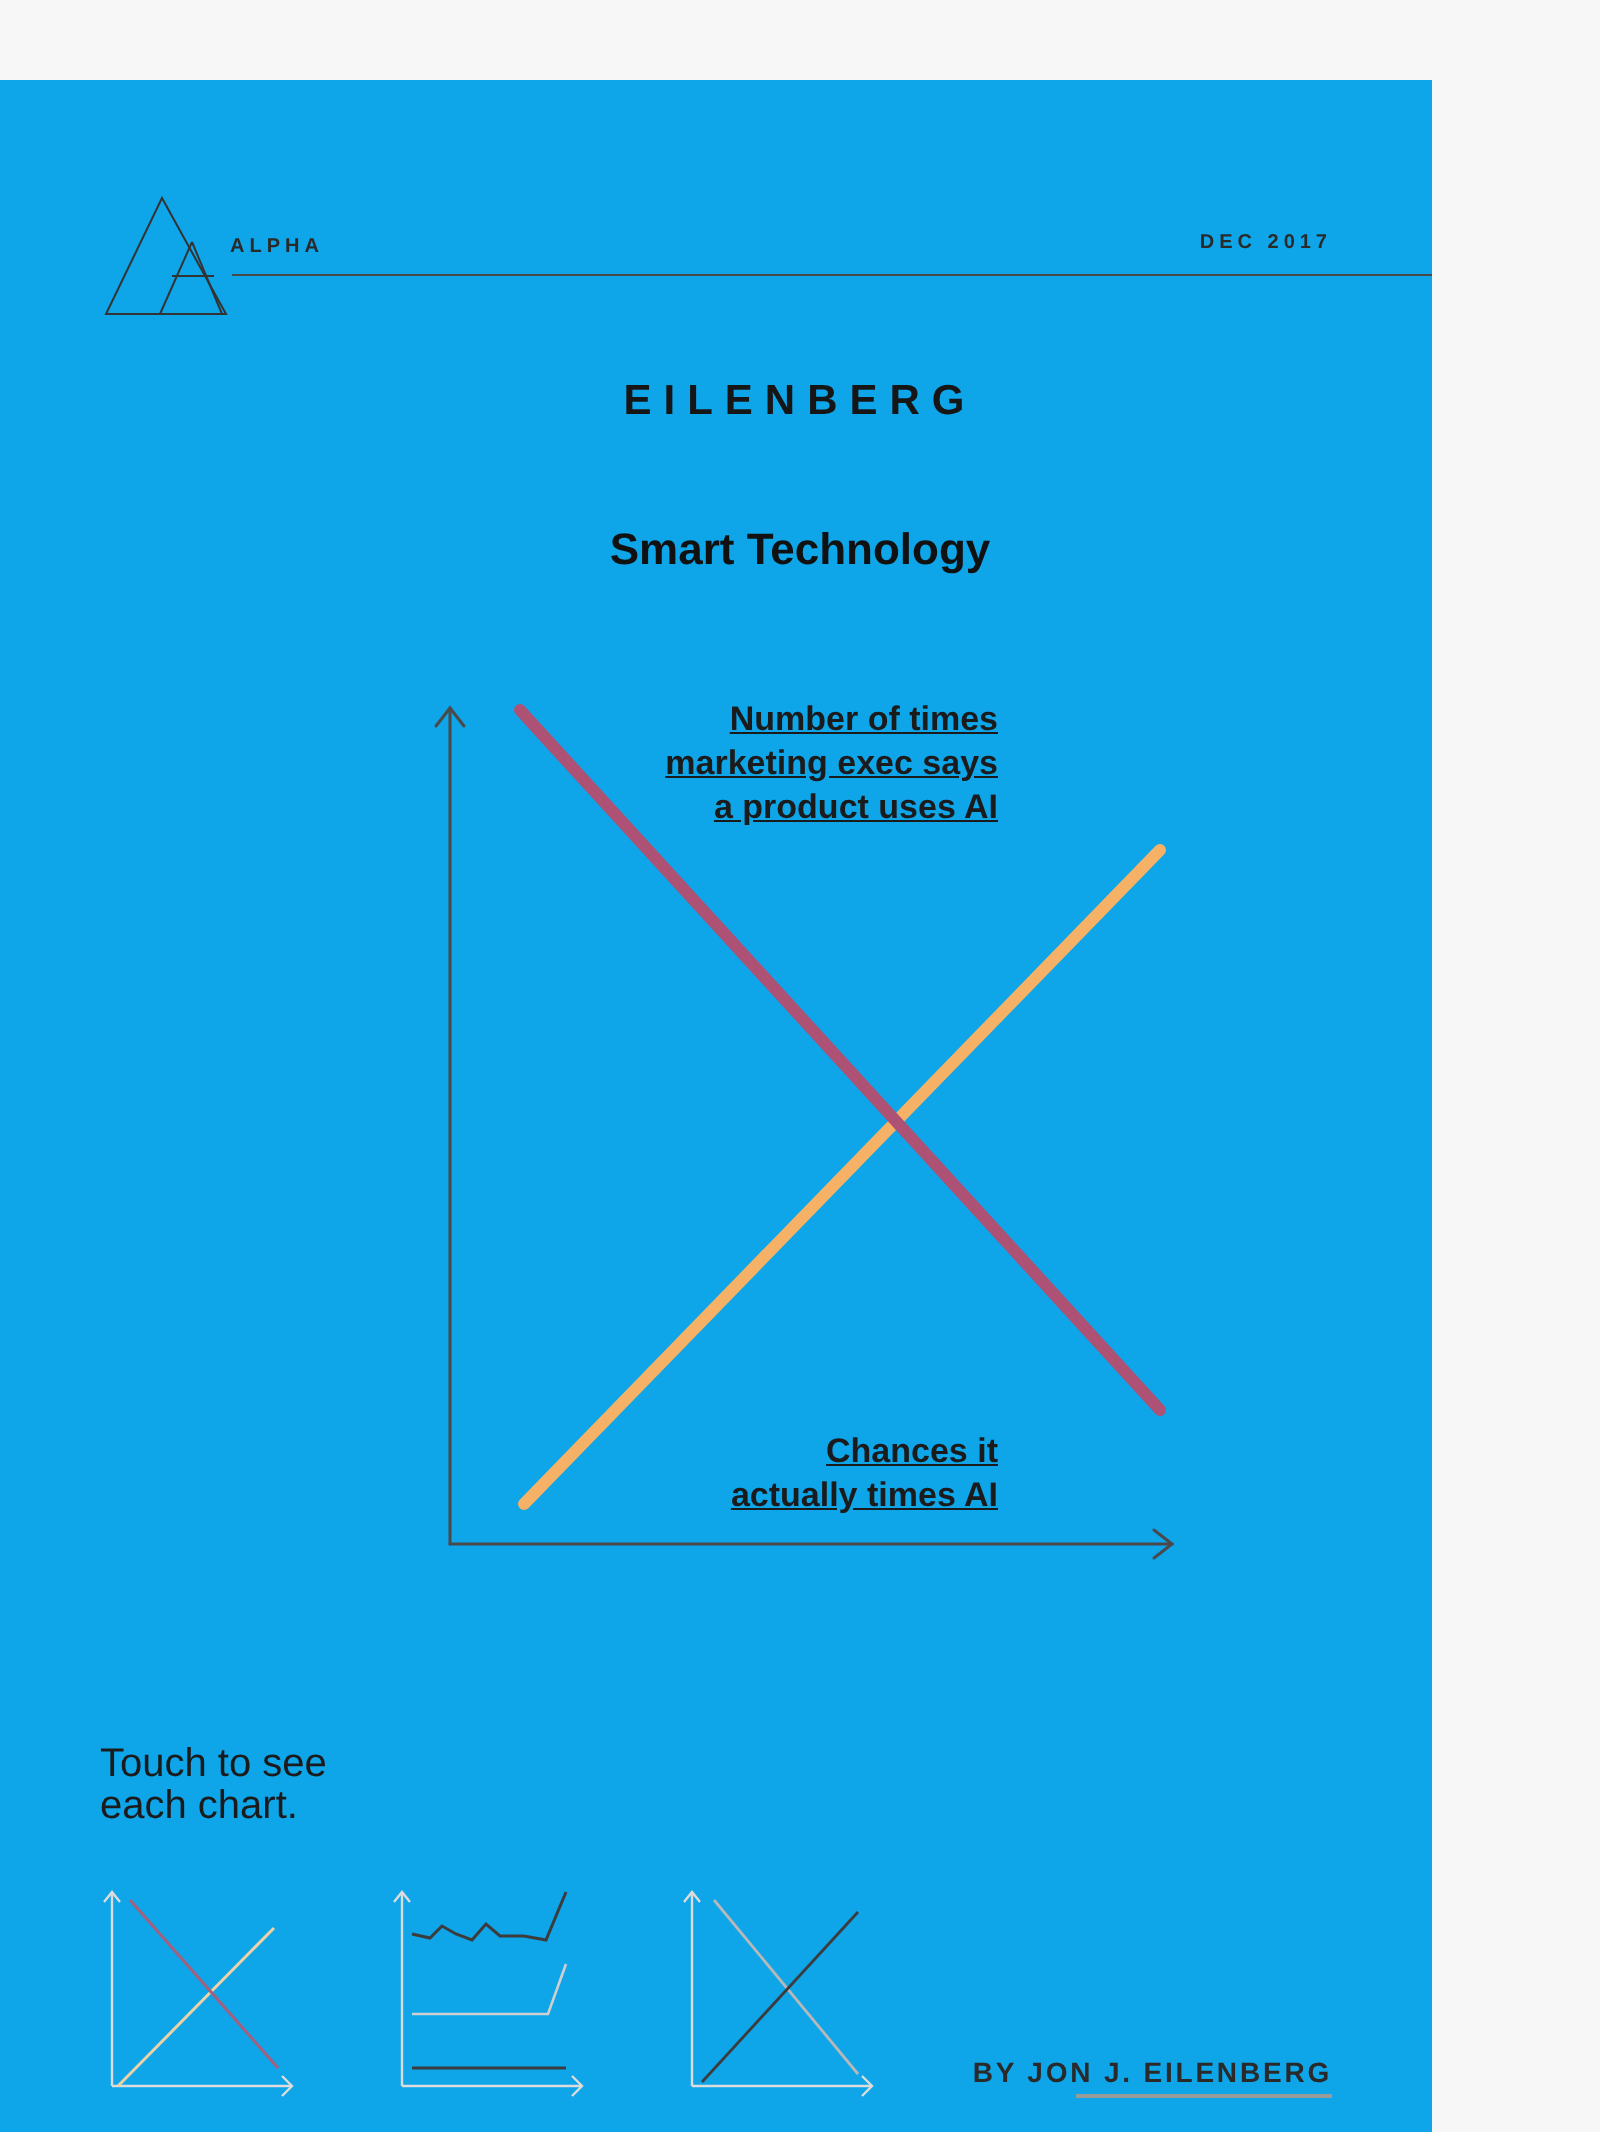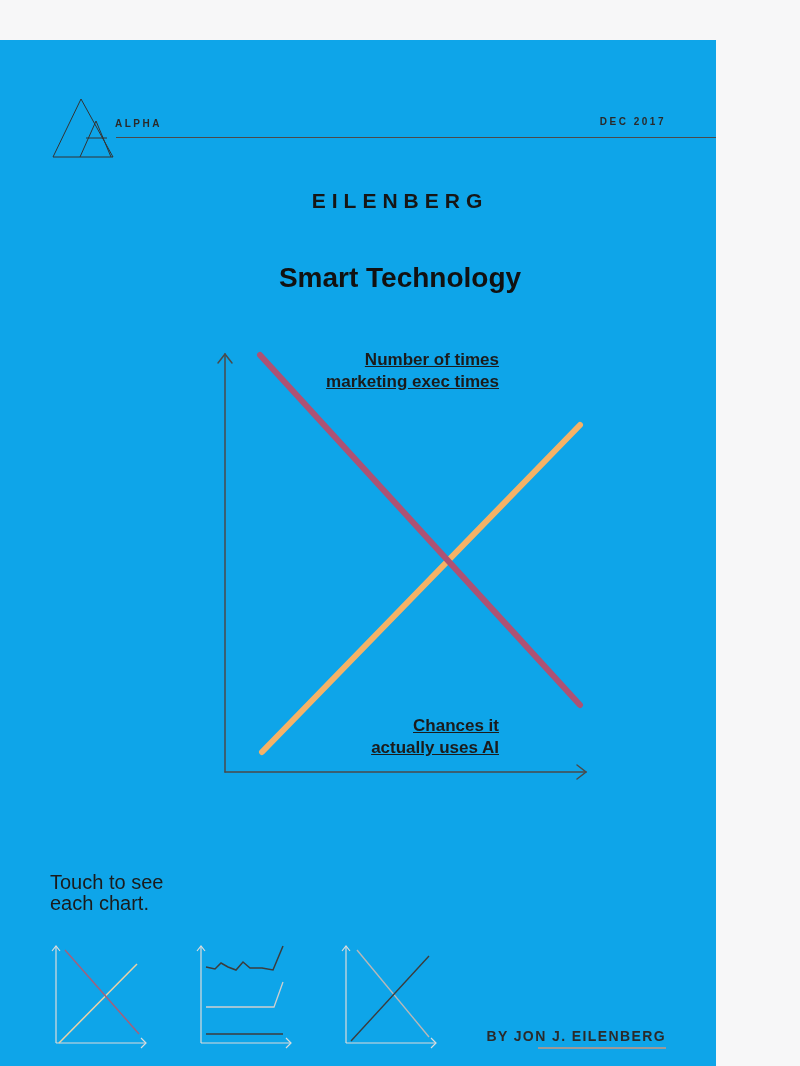--- a/index.html
+++ b/index.html
@@ -36,21 +36,21 @@
   
   .masthead {
     left: 0; top: 149px; width: 800px;
     text-align: center;
     font-size: 21px; font-weight: bold; letter-spacing: 6px;
     color: #161616;
   }
   .chart-title {
     left: 0; top: 222px; width: 800px;
     text-align: center;
-    font-size: 28px; font-weight: bold;
+    font-size: 22px; font-weight: bold;
     color: #111;
   }
 
   
   .chart-svg { left: 215px; top: 305px; }
   .series-label {
     right: 217px;
     text-align: right;
     font-size: 17px; font-weight: bold; line-height: 22px;
     color: #1b1b1b;
@@ -106,25 +106,26 @@
       <polyline points="362,420 371,427 362,434"></polyline>
     </g>
 
     <line x1="47" y1="407" x2="365" y2="80" stroke-width="6" stroke-linecap="round" stroke="#f5b266"></line>
 
     <line x1="45" y1="10" x2="365" y2="360" stroke-width="6" stroke-linecap="round" stroke="#ad5274"></line>
   </svg>
 
   <div class="abs series-label label-top">
     <div>Number of times</div>
-    <div>marketing exec times</div>
+    <div>marketing exec says</div>
+    <div>a product uses AI</div>
   </div>
   <div class="abs series-label label-bottom">
     <div>Chances it</div>
-    <div>actually uses AI</div>
+    <div>actually times AI</div>
   </div>
 
   <div class="abs hint">
     <div>Touch to see</div>
     <div>each chart.</div>
   </div>
 
   <svg class="abs thumb thumb-1" viewBox="0 0 100 112" fill="none">
     <g stroke-width="1.2" stroke="#dcdcdc">
       <line x1="6" y1="8" x2="6" y2="105"></line>

